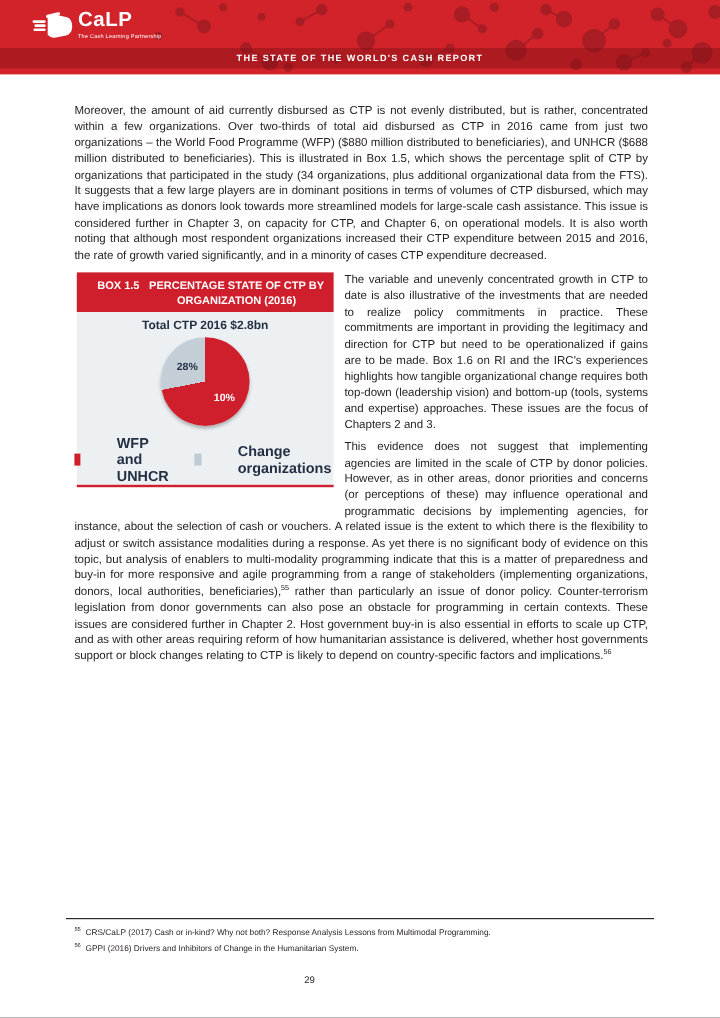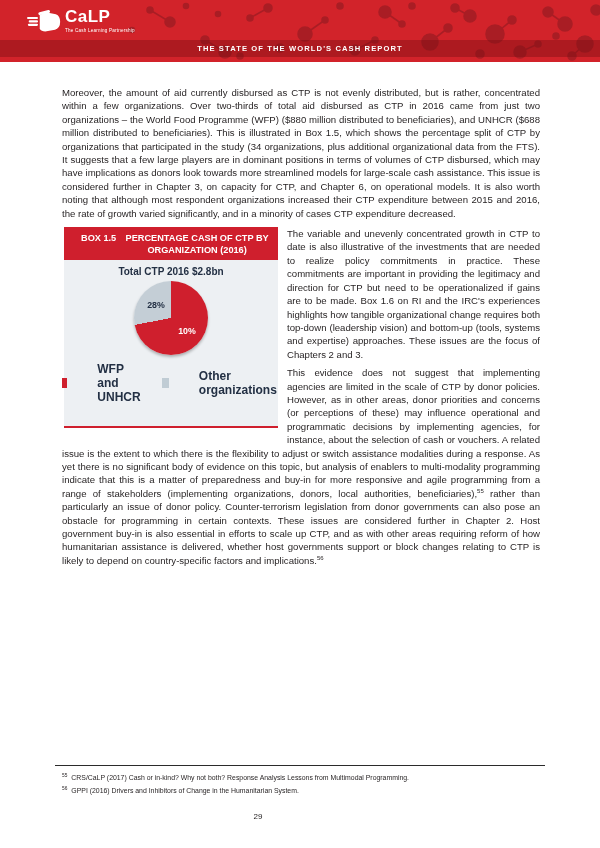--- a/index.html
+++ b/index.html
@@ -36,21 +36,21 @@
   .box {
     float:left; width:214px; margin:0 9px 16px 2px;
     border-bottom:2px solid #cf1f2d; background:#edf0f3;
   }
   .box-header {
     background:#cf1f2d; color:#ffffff; display:flex;
     padding:5px 7px 4px 17px; font-weight:bold; font-size:9.2px; line-height:12px;
   }
   .box-label { white-space:nowrap; margin-right:7px; }
   .box-title { flex:1; text-align:center; }
-  .box-body { padding:4px 6px 22px 6px; }
+  .box-body { padding:4px 6px 0 6px; }
   .chart-title { text-align:center; font-weight:bold; font-size:10px; color:#233044; margin:2px 0 4px 0; }
   .pie-wrap { display:flex; justify-content:center; margin-bottom:7px; }
   .pie {
     position:relative; width:74px; height:74px; border-radius:50%;
     background:conic-gradient(#cf1f2d 0 72%, #c4ced6 72% 100%);
     box-shadow:0 2px 3px rgba(0,0,0,0.28);
   }
   .pie-label { position:absolute; transform:translate(-50%,-50%); font-weight:bold; font-size:8.8px; }
   .pie-label.major { left:53px; top:50px; color:#ffffff; }
   .pie-label.minor { left:22px; top:24px; color:#233044; }
@@ -144,40 +144,40 @@
   </div>
 
   <div class="content">
 
     <p class="body-text para1">Moreover, the amount of aid currently disbursed as CTP is not evenly distributed, but is rather, concentrated within a few organizations. Over two-thirds of total aid disbursed as CTP in 2016 came from just two organizations – the World Food Programme (WFP) ($880 million distributed to beneficiaries), and UNHCR ($688 million distributed to beneficiaries). This is illustrated in Box 1.5, which shows the percentage split of CTP by organizations that participated in the study (34 organizations, plus additional organizational data from the FTS). It suggests that a few large players are in dominant positions in terms of volumes of CTP disbursed, which may have implications as donors look towards more streamlined models for large-scale cash assistance. This issue is considered further in Chapter 3, on capacity for CTP, and Chapter 6, on operational models. It is also worth noting that although most respondent organizations increased their CTP expenditure between 2015 and 2016, the rate of growth varied significantly, and in a minority of cases CTP expenditure decreased.</p>
 
     <div class="box">
       <div class="box-header">
         <span class="box-label">BOX 1.5</span>
         <span class="box-title">
-          <span>PERCENTAGE CASH OF CTP BY</span><br>
+          <span>PERCENTAGE STATE OF CTP BY</span><br>
           <span>ORGANIZATION (2016)</span>
         </span>
       </div>
       <div class="box-body">
         <div class="chart-title">Total CTP 2016 $2.8bn</div>
         <div class="pie-wrap">
           <div class="pie">
             <span class="pie-label major">10%</span>
             <span class="pie-label minor">28%</span>
           </div>
         </div>
         <div class="legend">
           <div class="legend-item">
             <span class="legend-swatch red"></span>
             <span class="legend-label">WFP and UNHCR</span>
           </div>
           <div class="legend-item">
             <span class="legend-swatch gray"></span>
-            <span class="legend-label">Other organizations</span>
+            <span class="legend-label">Change organizations</span>
           </div>
         </div>
       </div>
     </div>
 
     <p class="body-text para2">The variable and unevenly concentrated growth in CTP to date is also illustrative of the investments that are needed to realize policy commitments in practice. These commitments are important in providing the legitimacy and direction for CTP but need to be operationalized if gains are to be made. Box 1.6 on RI and the IRC's experiences highlights how tangible organizational change requires both top-down (leadership vision) and bottom-up (tools, systems and expertise) approaches. These issues are the focus of Chapters 2 and 3.</p>
 
     <p class="body-text para3"><span>This evidence does not suggest that implementing agencies are limited in the scale of CTP by donor policies. However, as in other areas, donor priorities and concerns (or perceptions of these) may influence operational and programmatic decisions by implementing agencies, for instance, about the selection of cash or vouchers. A related issue is the extent to which there is the flexibility to adjust or switch assistance modalities during a response. As yet there is no significant body of evidence on this topic, but analysis of enablers to multi-modality programming indicate that this is a matter of preparedness and buy-in for more responsive and agile programming from a range of stakeholders (implementing organizations, donors, local authorities, beneficiaries),</span><sup>55</sup><span> rather than particularly an issue of donor policy. Counter-terrorism legislation from donor governments can also pose an obstacle for programming in certain contexts. These issues are considered further in Chapter 2. Host government buy-in is also essential in efforts to scale up CTP, and as with other areas requiring reform of how humanitarian assistance is delivered, whether host governments support or block changes relating to CTP is likely to depend on country-specific factors and implications.</span><sup>56</sup></p>
 
   </div>

